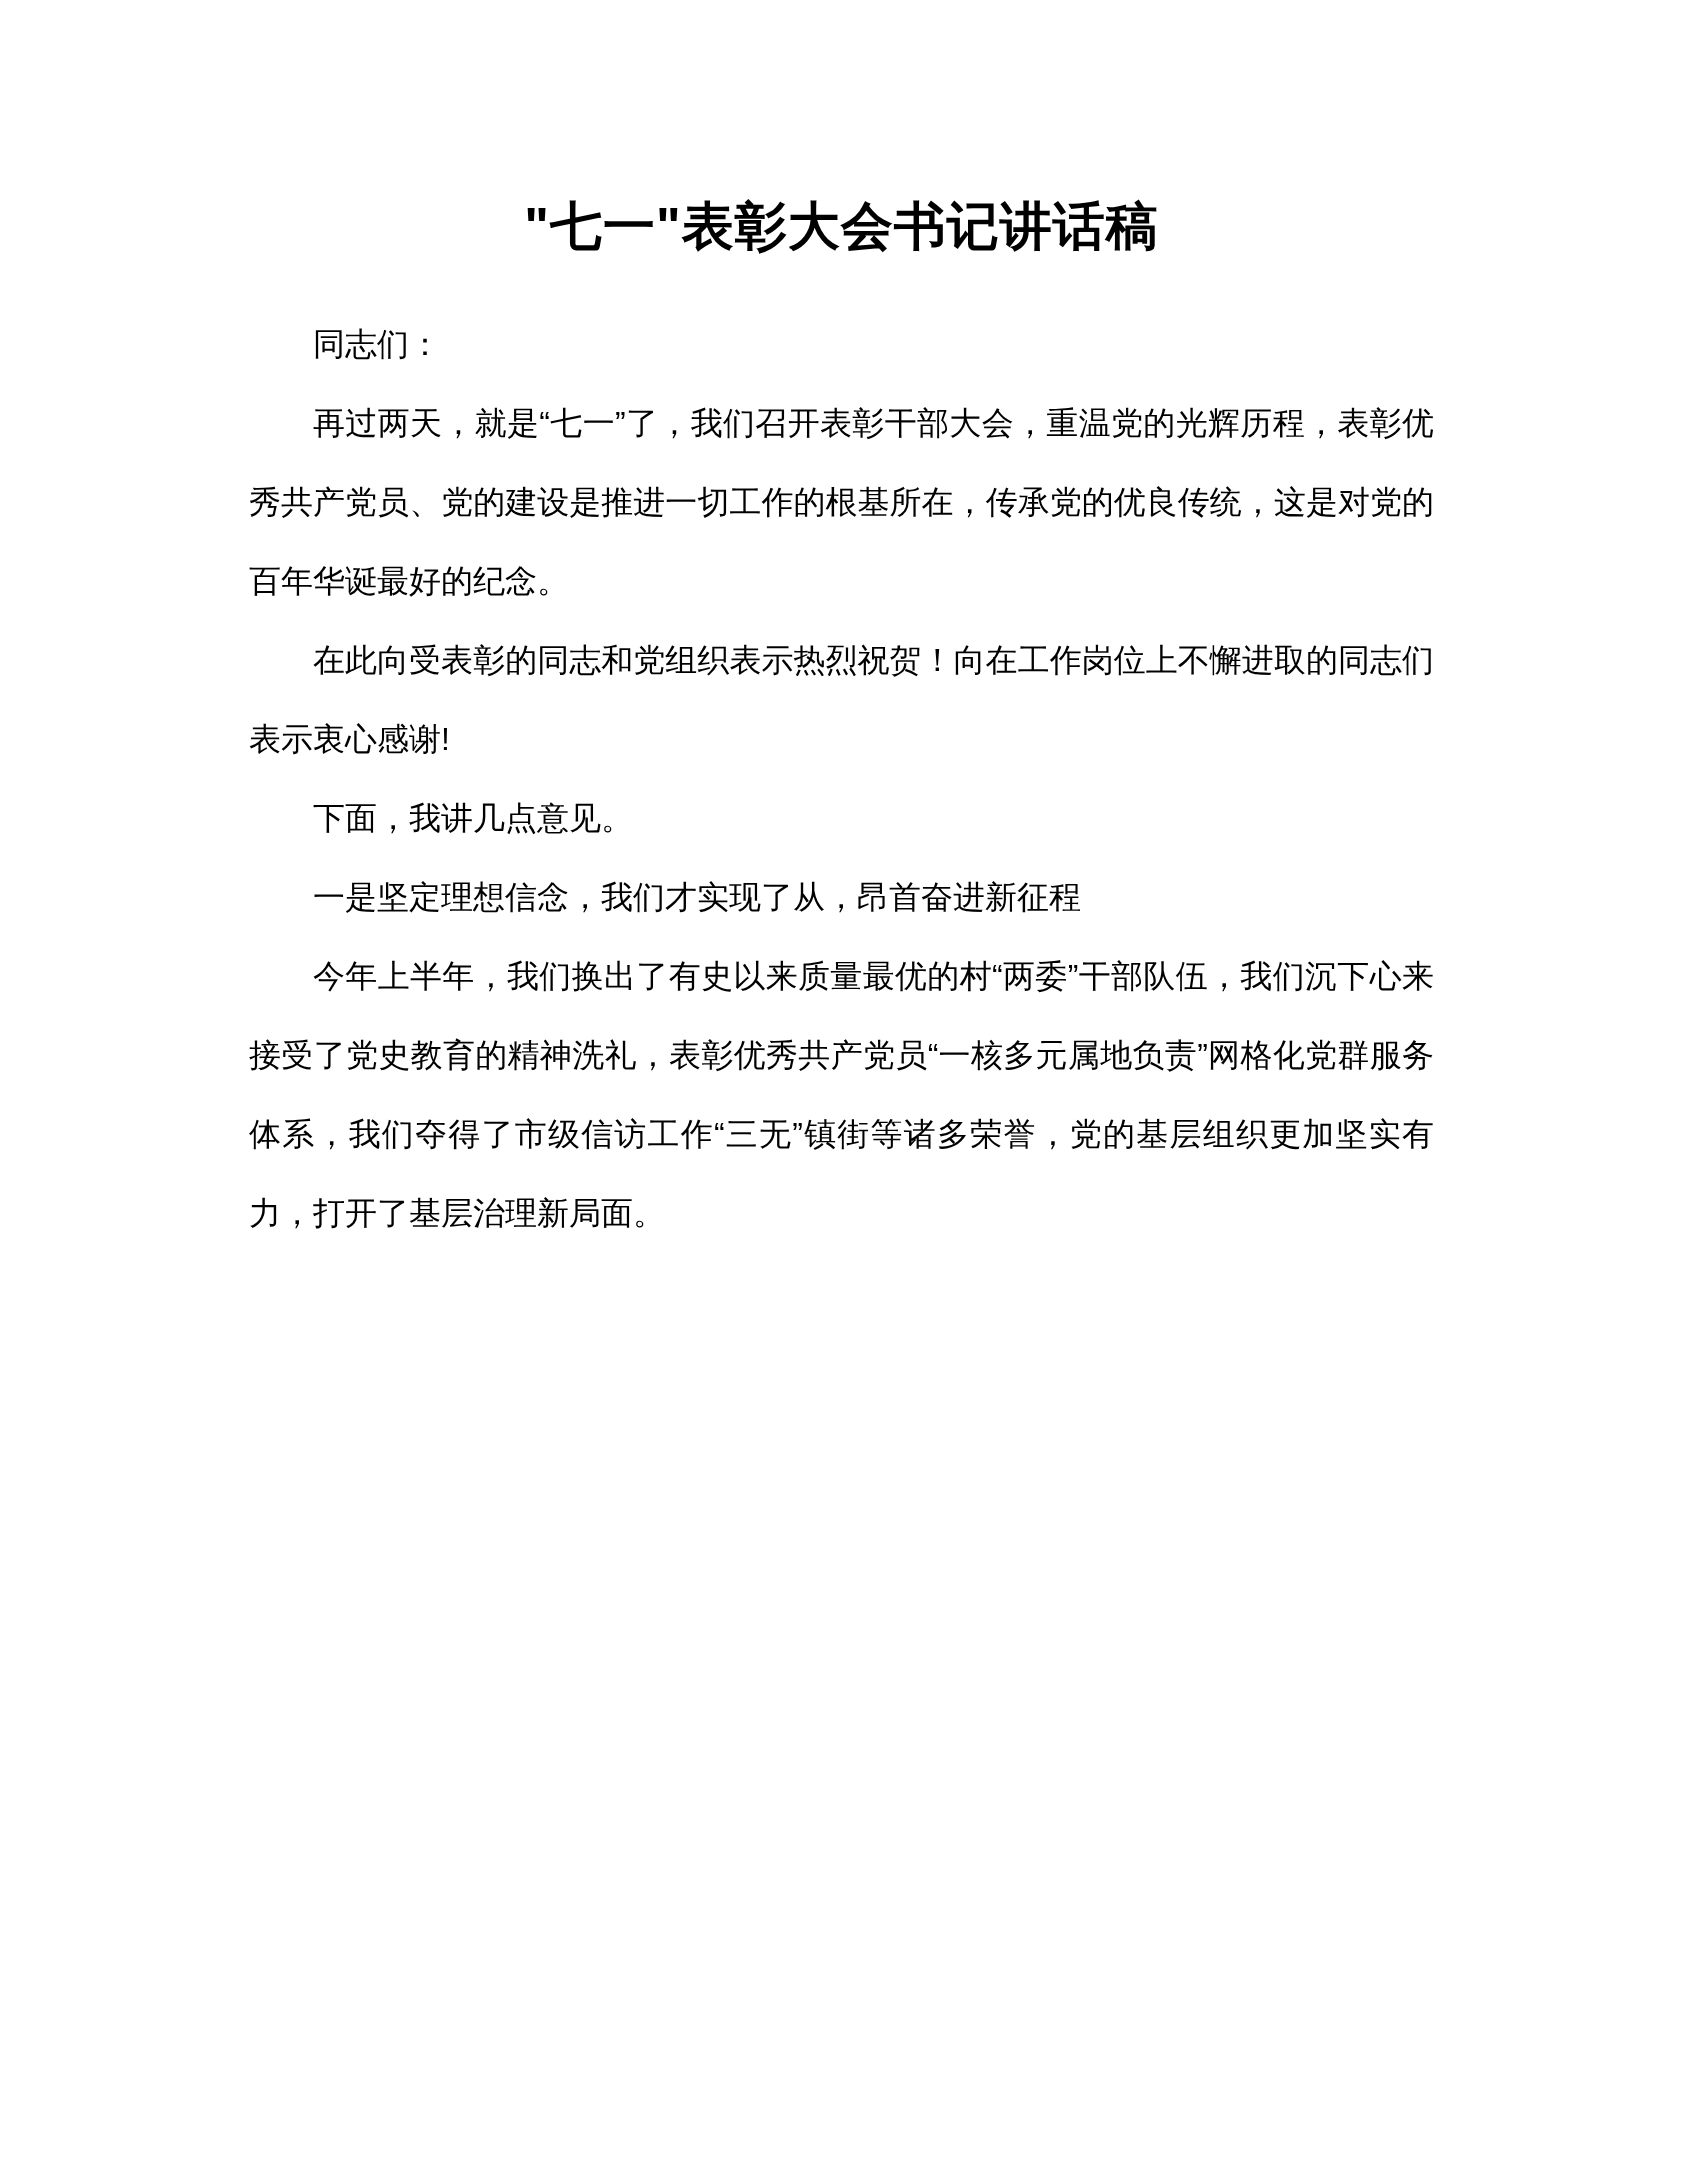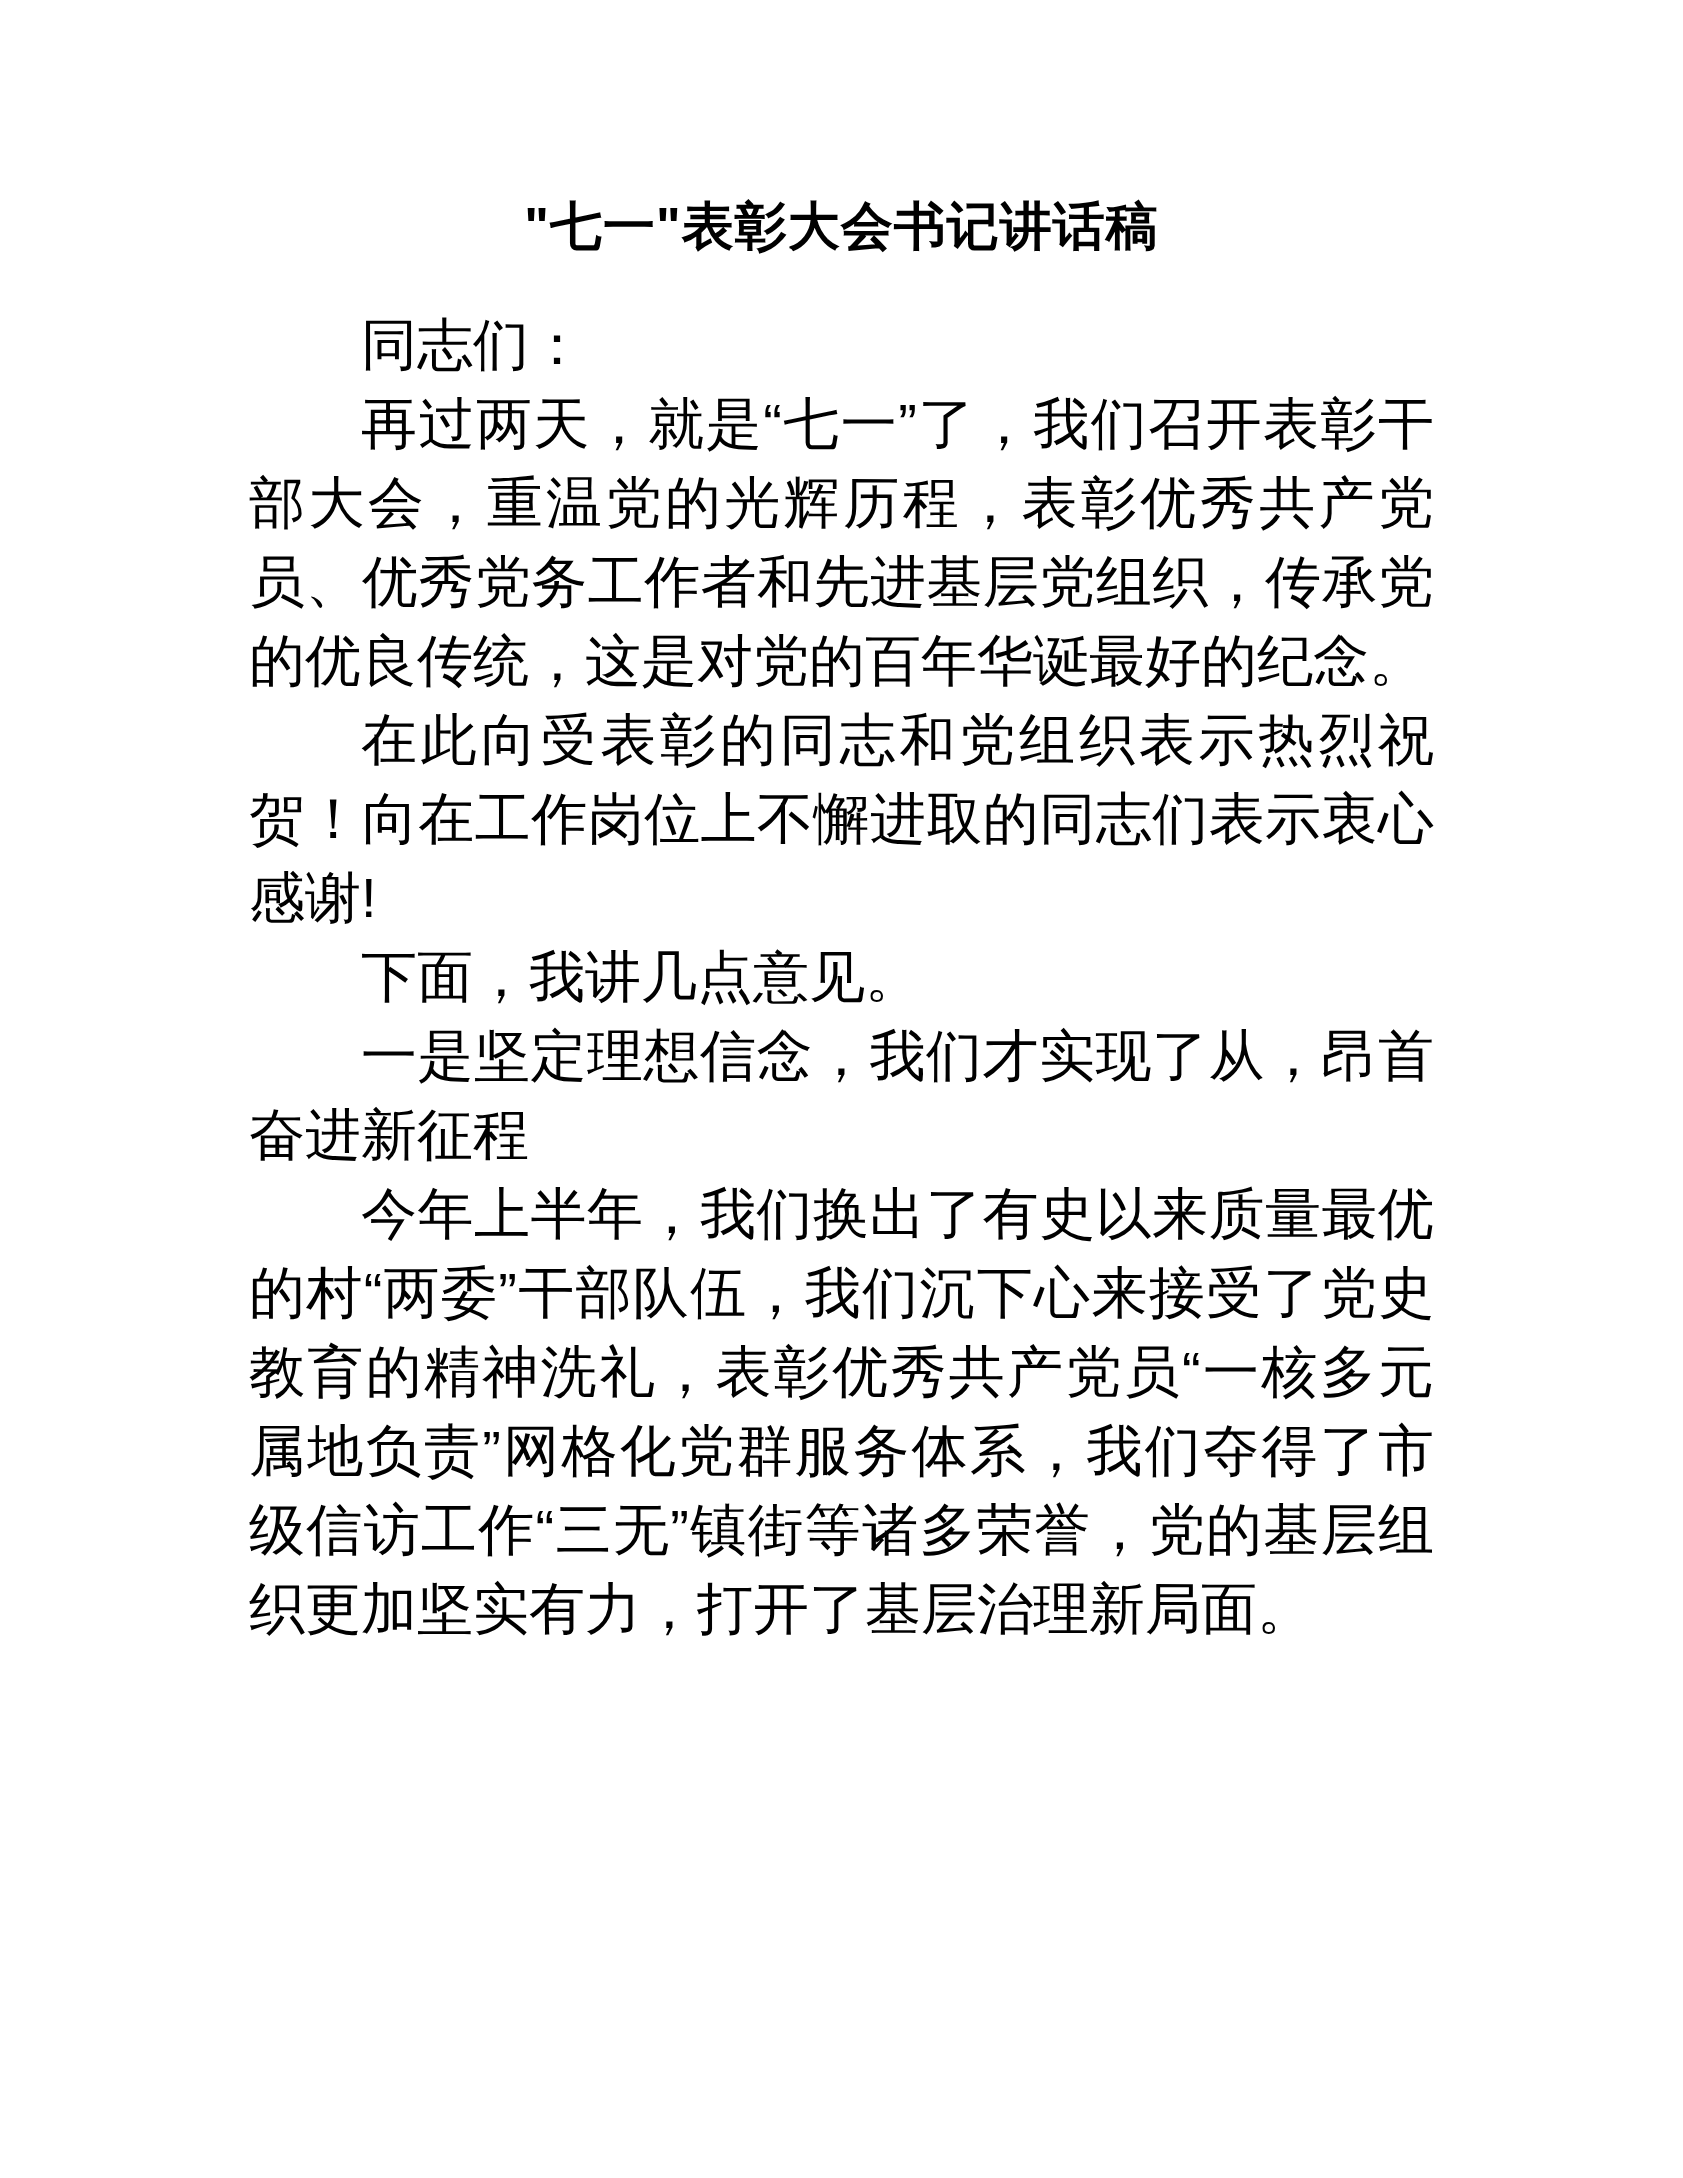--- a/index.html
+++ b/index.html
@@ -24,36 +24,36 @@
     .doc-title {
       margin: 0 0 44px 0;
       font-size: 52px;
       font-weight: bold;
       text-align: center;
       line-height: 1.3;
       letter-spacing: 1px;
     }
     .para {
       margin: 0;
-      font-size: 56px;
+      font-size: 32px;
       line-height: 79px;
       text-align: justify;
       text-indent: 2em;
       word-break: break-all;
     }
   </style>
 </head>
 <body>
 
 <div class="page">
   <h1 class="doc-title">"七一"表彰大会书记讲话稿</h1>
 
   <p class="para">同志们：</p>
 
-  <p class="para">再过两天，就是“七一”了，我们召开表彰干部大会，重温党的光辉历程，表彰优秀共产党员、优秀党务工作者和先进基层党组织，传承党的优良传统，这是对党的百年华诞最好的纪念。</p>
+  <p class="para">再过两天，就是“七一”了，我们召开表彰干部大会，重温党的光辉历程，表彰优秀共产党员、党的建设是推进一切工作的根基所在，传承党的优良传统，这是对党的百年华诞最好的纪念。</p>
 
   <p class="para">在此向受表彰的同志和党组织表示热烈祝贺！向在工作岗位上不懈进取的同志们表示衷心感谢!</p>
 
   <p class="para">下面，我讲几点意见。</p>
 
   <p class="para">一是坚定理想信念，我们才实现了从，昂首奋进新征程</p>
 
 
   <p class="para">今年上半年，我们换出了有史以来质量最优的村“两委”干部队伍，我们沉下心来接受了党史教育的精神洗礼，表彰优秀共产党员“一核多元属地负责”网格化党群服务体系，我们夺得了市级信访工作“三无”镇街等诸多荣誉，党的基层组织更加坚实有力，打开了基层治理新局面。</p>
 </div>

